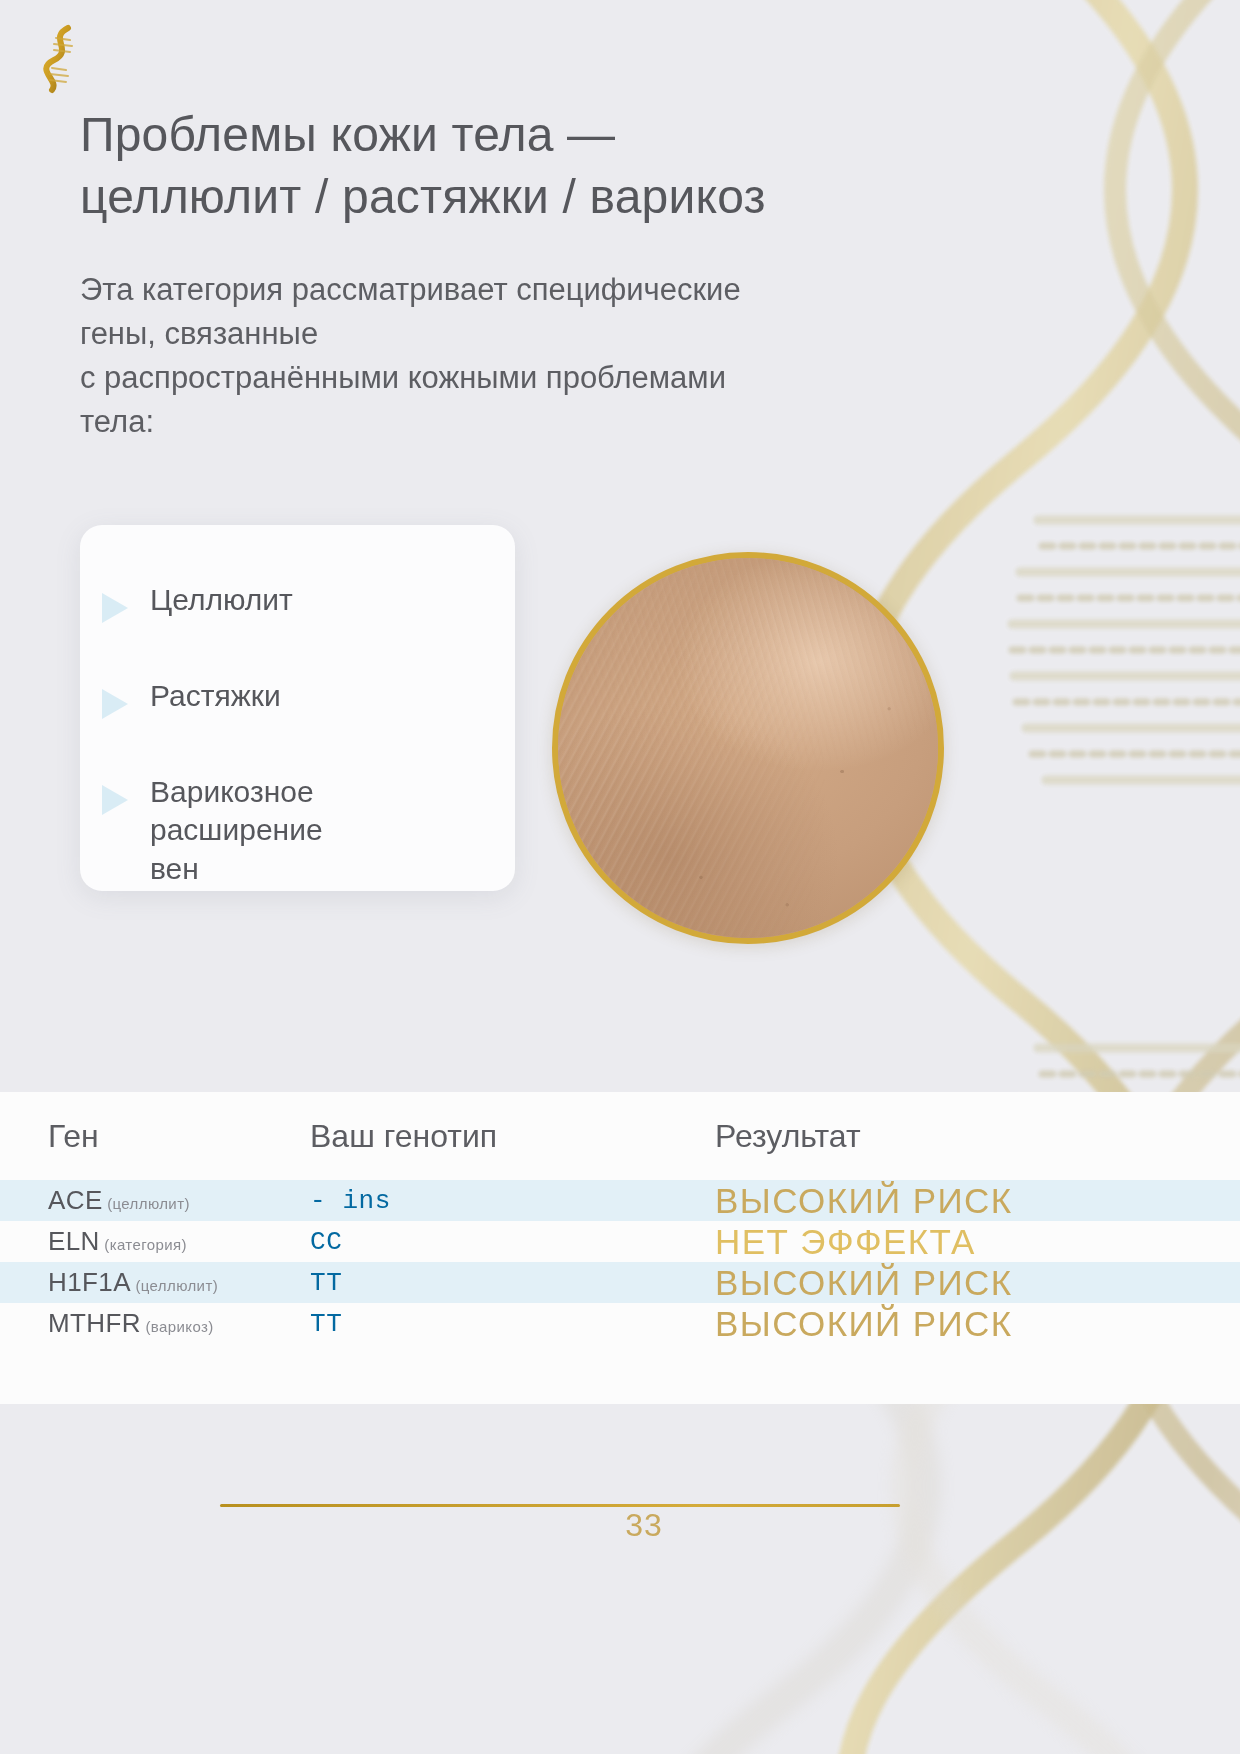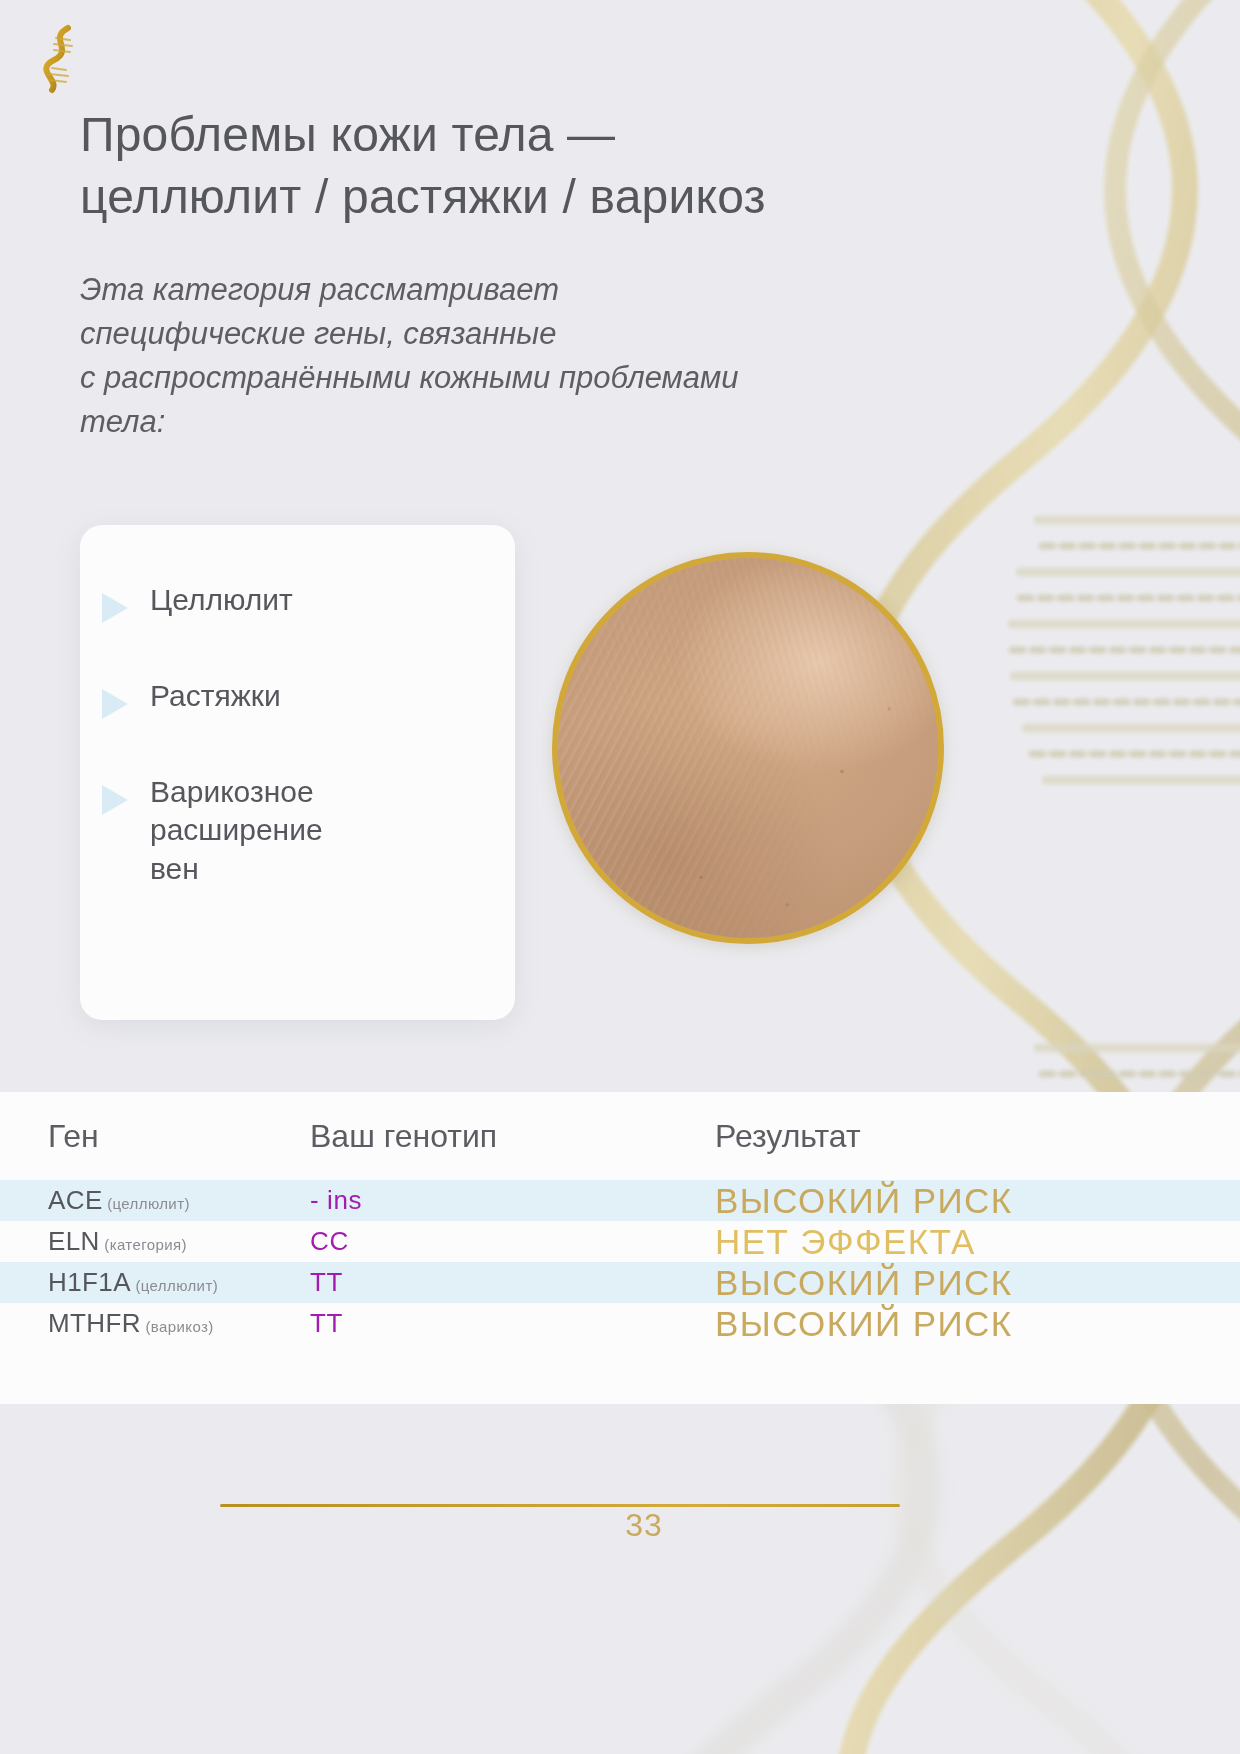--- a/index.html
+++ b/index.html
@@ -63,28 +63,27 @@
 
   .intro {
     position:absolute;
     left:80px; top:268px;
     width:700px;
     z-index:5;
     font-size:31px;
     font-weight:300;
     line-height:1.42;
     color:#5d5e63;
-    font-style:italic;
   }
 
   
   .list-card {
     position:absolute;
     left:80px; top:525px;
-    width:435px; height:495px;
+    width:435px; height:366px;
     background:#fcfcfd;
     border-radius:22px;
     box-shadow:0 6px 26px rgba(110,115,130,.13);
     z-index:3;
   }
 
   .bullets {
     position:absolute;
     left:22px; top:56px;
     right:18px;
@@ -182,21 +181,21 @@
   .c-geno   { width:405px; }
   .c-result { flex:1 1 auto; }
 
   .gene-name {
     font-size:26px; font-weight:300; color:#56575c; letter-spacing:.4px;
   }
   .gene-sub {
     font-size:15px; font-weight:300; color:#8b8c92; letter-spacing:.4px;
   }
   .genotype {
-    font-size:26px; font-weight:300; color:#a21caf; letter-spacing:.6px;
+    font-size:26px; font-weight:300; color:#0369a1; letter-spacing:.6px;font-family:Liberation Mono, monospace;
   }
   .result {
     font-size:35px; font-weight:300; letter-spacing:1.4px; white-space:nowrap;
   }
   .result.risk  { color:#c9a95e; }
   .result.noeff { color:#e0bf62; }
 
   .table-foot { background:#fcfcfc; height:60px; width:100%; }
 
   

